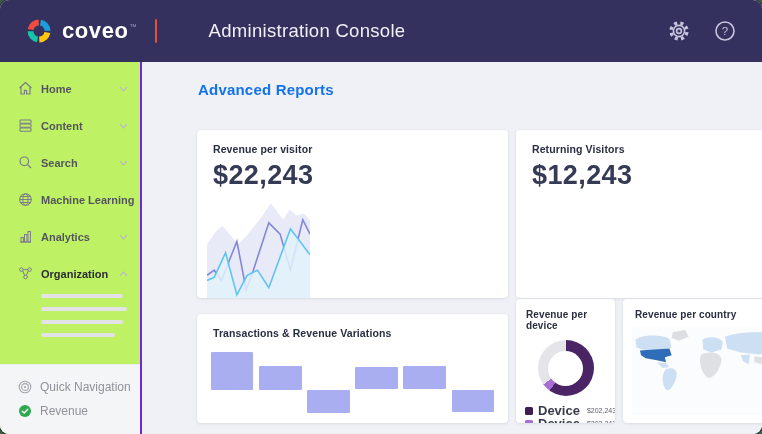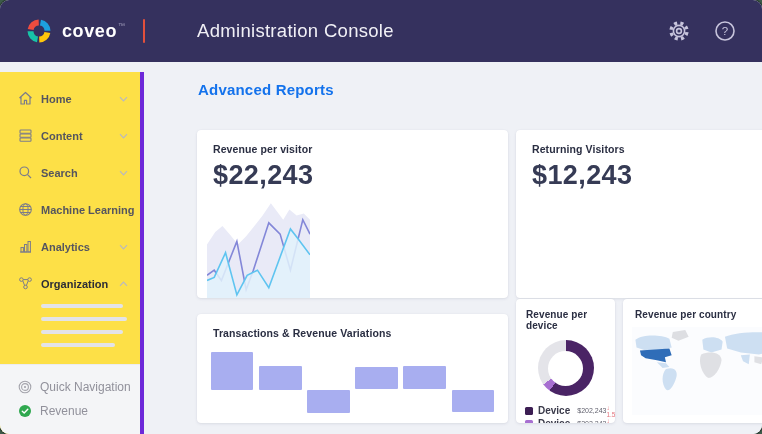--- a/index.html
+++ b/index.html
@@ -1,27 +1,27 @@
 <!DOCTYPE html>
 <html><head>
 <meta charset="utf-8">
 <style>
   html,body{margin:0;padding:0;background:#3d5a49;font-family:"Liberation Sans",sans-serif;-webkit-font-smoothing:antialiased;}
   .frame{position:relative;width:762px;height:434px;border-radius:9px;overflow:hidden;background:#eff1f6;box-shadow:0 0 0 1px rgba(0,0,0,.35);}
   
   .header{position:absolute;top:0;left:0;right:0;height:62px;background:#35315e;display:flex;align-items:center;padding:0 26px;box-sizing:border-box;}
   .logo-wrap{display:flex;align-items:center;gap:10px;cursor:pointer;}
-  .brand{color:#ffffff;font-size:18px;font-weight:700;letter-spacing:.6px;}
+  .brand{color:#ffffff;font-size:22px;font-weight:700;letter-spacing:.6px;}
   .brand-tm{color:#9d9ab8;font-size:7px;vertical-align:9px;margin-left:1px;}
   .hdr-divider{width:2px;height:24px;background:#e2503c;border-radius:1px;margin:0 16px 0 18px;}
   .hdr-title{color:#f1f0f6;font-size:18.5px;font-weight:400;letter-spacing:.3px;margin-left:36px;}
   .hdr-icons{margin-left:auto;display:flex;align-items:center;gap:24px;}
   .hdr-icon{width:22px;height:22px;display:block;cursor:pointer;}
   
-  .sidebar{position:absolute;top:72px;left:0;bottom:0;width:140px;background:#fde047;border-right:4px solid #6d28d9;}
+  .sidebar{position:absolute;top:62px;left:0;bottom:0;width:140px;background:#bef264;border-right:2px solid #6d28d9;}
   .nav{padding-top:8px;}
   .nav-item{height:37px;display:flex;align-items:center;padding:0 12px 0 18px;cursor:pointer;}
   .nav-ic{width:15px;height:15px;flex:0 0 15px;margin-right:8px;}
   .nav-label{font-size:11px;font-weight:600;color:#55555f;white-space:nowrap;}
   .nav-item.expanded .nav-label{font-weight:700;color:#2c2c36;}
   .nav-chev{margin-left:auto;width:9px;height:6px;}
   .skel{margin:2px 0 0 41px;}
   .skel-bar{height:4px;border-radius:2px;background:#e3e3e7;margin-bottom:9px;}
   .side-footer{position:absolute;left:0;right:0;bottom:0;height:70px;background:#f4f5f7;border-top:1px solid #ececf0;padding:10px 0 0 18px;box-sizing:border-box;}
   .foot-item{display:flex;align-items:center;height:24px;cursor:pointer;}
@@ -42,21 +42,21 @@
   .bar-chart{position:absolute;left:16px;right:16px;bottom:13px;height:96px;display:flex;justify-content:space-between;align-items:flex-end;}
   .bar-col{width:33px;display:flex;flex-direction:column;justify-content:flex-end;}
   .bar-top{border-radius:2px 2px 0 0;}
   .wf-chart{position:absolute;left:14px;right:14px;bottom:8px;height:66px;}
   .wf-block{position:absolute;border-radius:1px;}
   .donut{width:56px;height:56px;border-radius:50%;margin:9px auto 0 auto;position:relative;}
   .donut::after{content:"";position:absolute;left:50%;top:50%;width:35px;height:35px;margin:-17.5px 0 0 -17.5px;border-radius:50%;background:#ffffff;}
   .legend{margin-top:8px;padding:0 9px;}
   .legend-row{display:flex;align-items:center;height:13px;}
   .legend-swatch{width:8px;height:8px;border-radius:1.5px;flex:0 0 8px;}
-  .legend-label{font-size:10px;font-weight:700;color:#3a3a4a;margin-left:5px;}
+  .legend-label{font-size:13px;font-weight:700;color:#3a3a4a;margin-left:5px;}
   .legend-value{font-size:7px;color:#5f5f6c;margin-left:7px;}
   .legend-delta{font-size:6.5px;color:#e4737d;margin-left:auto;}
   .map-wrap{position:absolute;left:9px;right:9px;top:28px;bottom:8px;background:#fbfcfe;}
   .map-wrap svg{width:100%;height:100%;display:block;}
 </style>
 </head>
 <body>
 
 <div class="frame">
 

